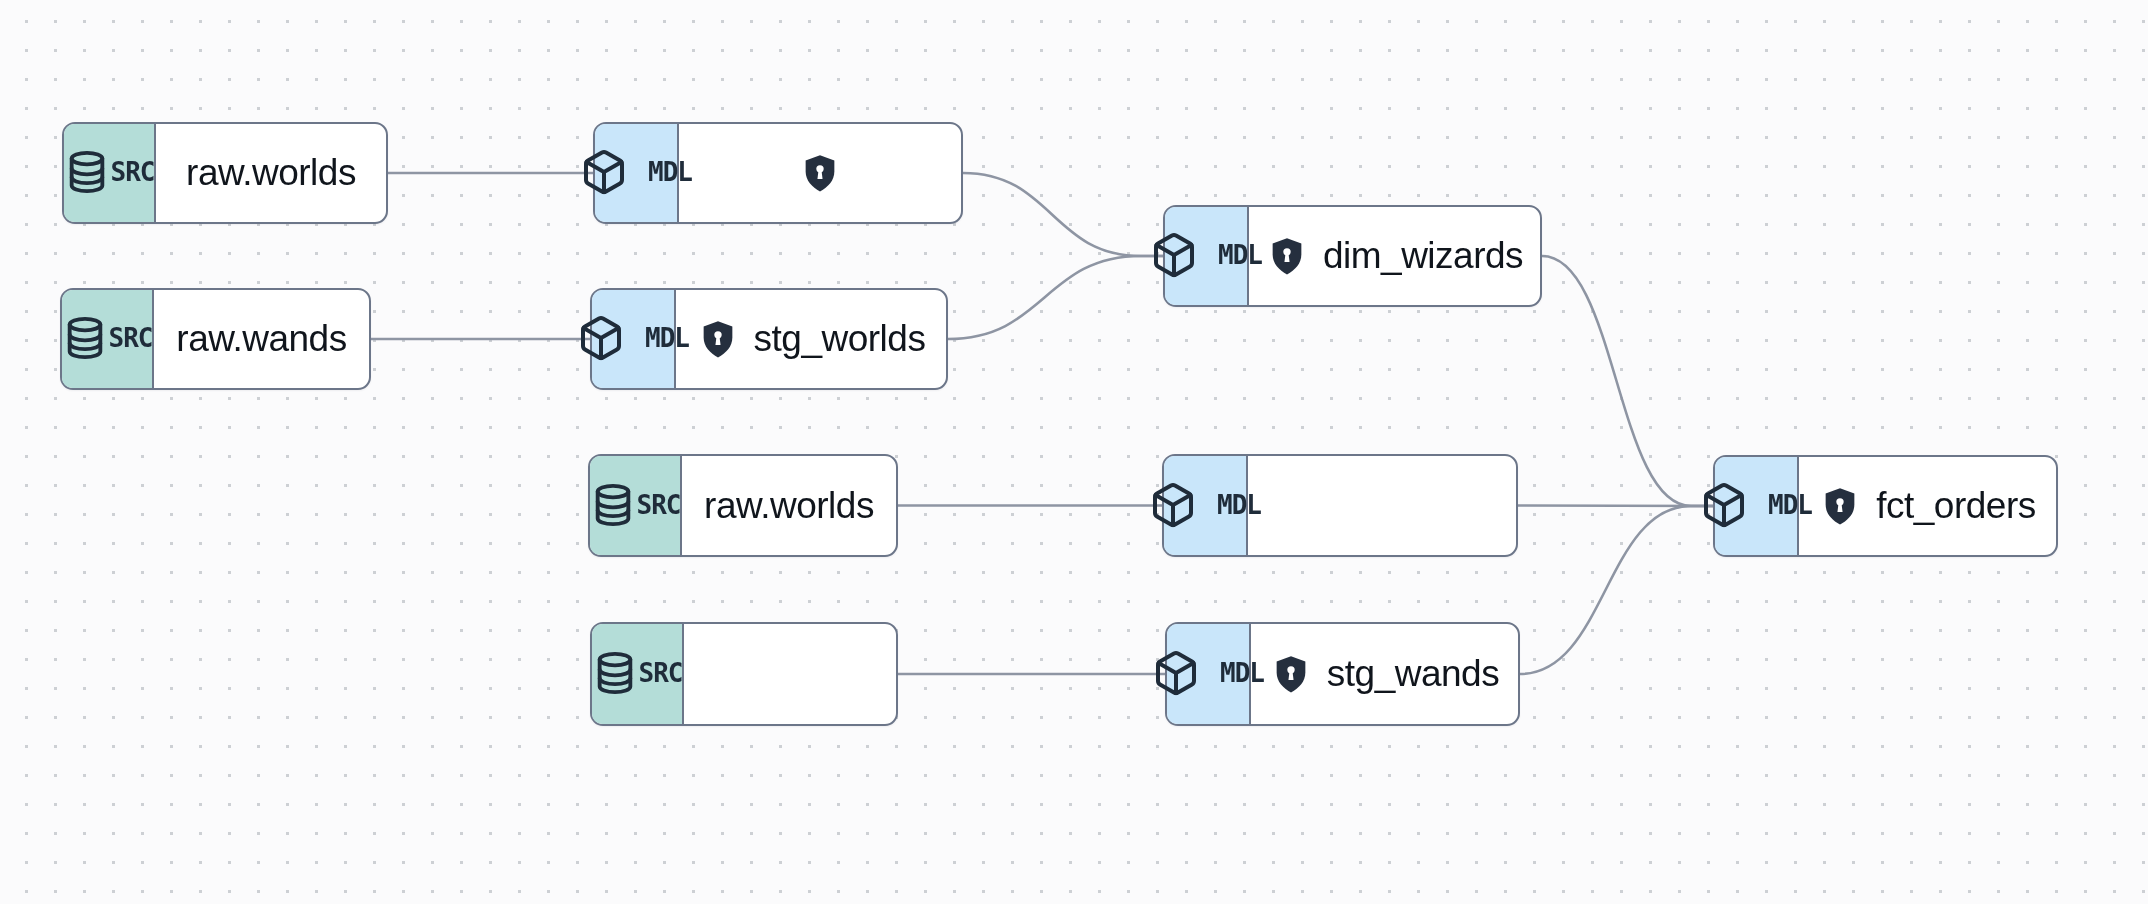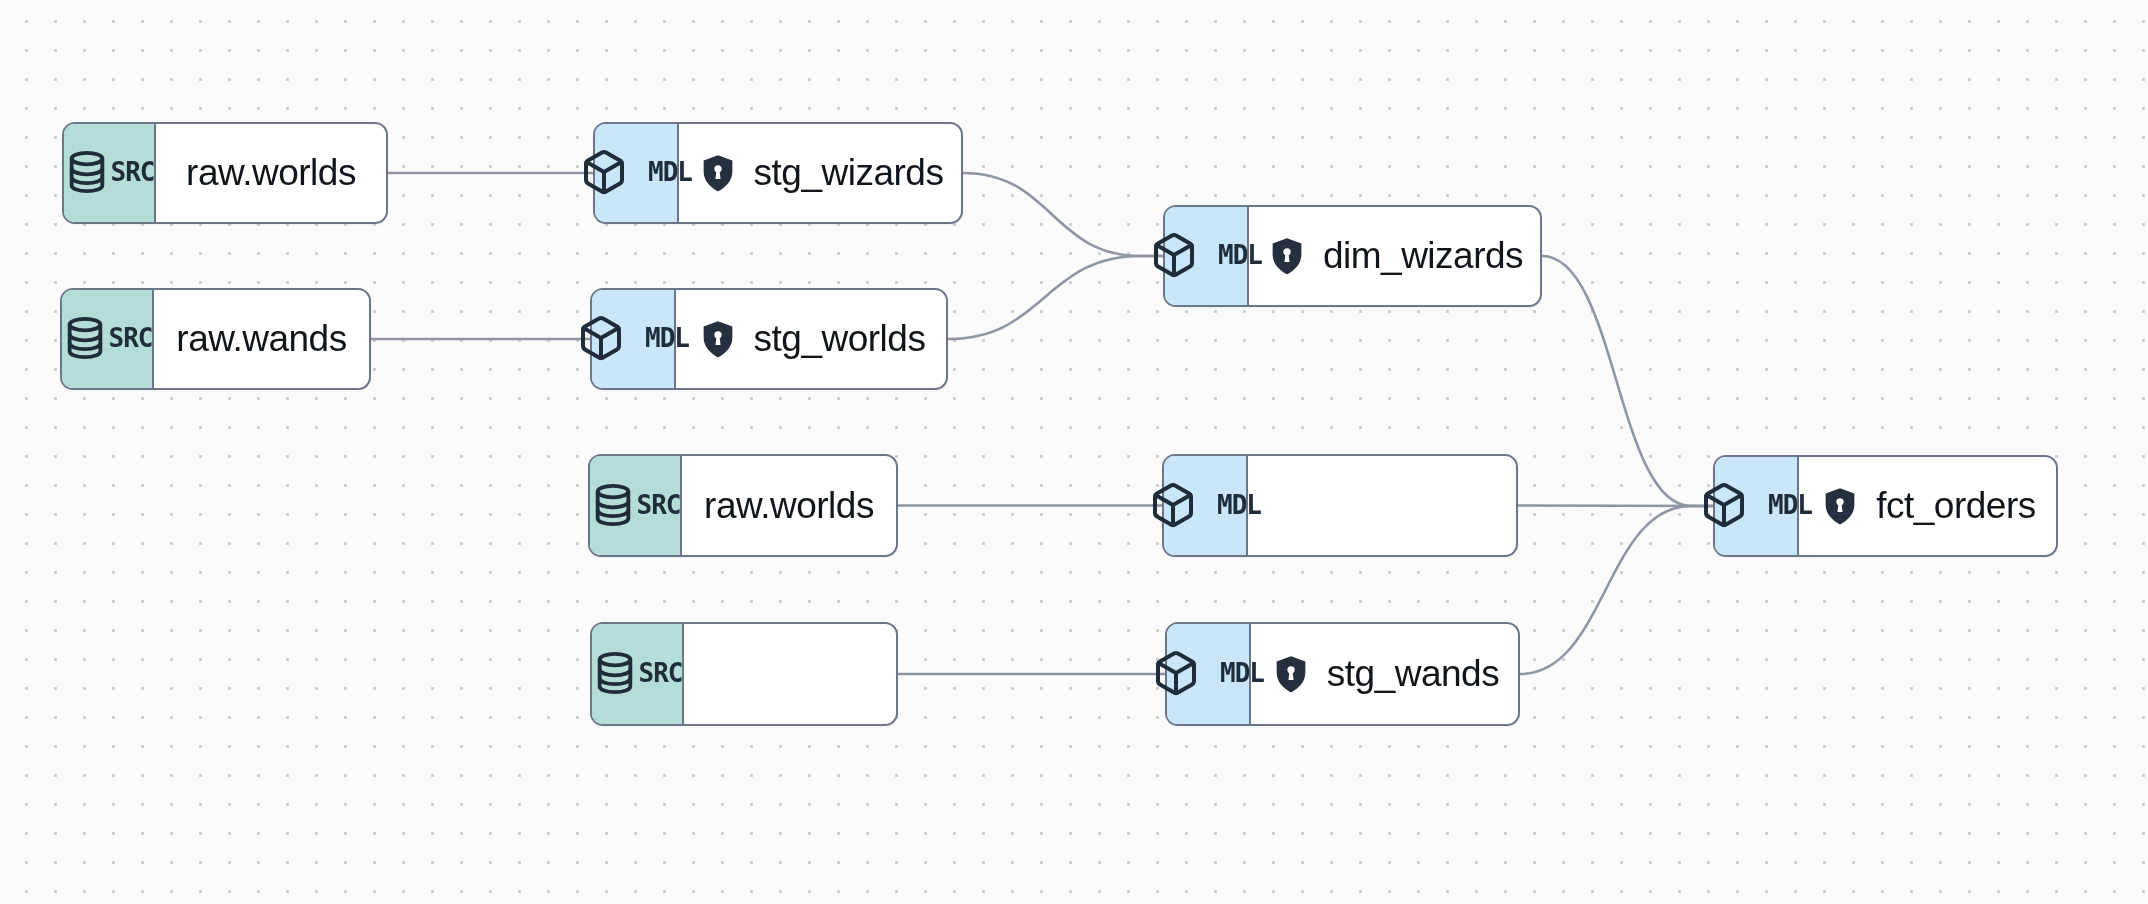--- a/index.html
+++ b/index.html
@@ -114,21 +114,20 @@
               <line x1="12" y1="22.08" x2="12" y2="12"></line>
             </svg></span>
           <span class="badge-text">MDL</span>
         </div>
         <div class="body">
           <span class="shield"><svg width="42" height="46" viewBox="0 0 24 24">
               <path d="M12 1.8l8.2 3.1v6.3c0 5.2-3.6 8.9-8.2 11.4C7.4 20.1 3.8 16.4 3.8 11.2V4.9z" fill="#252f3e"></path>
               <circle cx="12" cy="9.6" r="2.1" fill="#ffffff"></circle>
               <path d="M11.1 10.8h1.8l0.55 4.6h-2.9z" fill="#ffffff"></path>
             </svg></span>
-          <span class="label">stg_wizards</span>
         </div>
       </div>
       <div class="node source" style="left: 60px; top: 288px; width: 311px; height: 102px;">
         <div class="badge">
           <span class="badge-icon"><svg width="46" height="46" viewBox="0 0 24 24" fill="none" stroke="currentColor" stroke-width="2" stroke-linecap="round" stroke-linejoin="round">
               <ellipse cx="12" cy="5" rx="8" ry="3"></ellipse>
               <path d="M4 5v14c0 1.66 3.58 3 8 3s8-1.34 8-3V5"></path>
               <path d="M4 10.2c0 1.66 3.58 3 8 3s8-1.34 8-3"></path>
               <path d="M4 14.8c0 1.66 3.58 3 8 3s8-1.34 8-3"></path>
             </svg></span>

